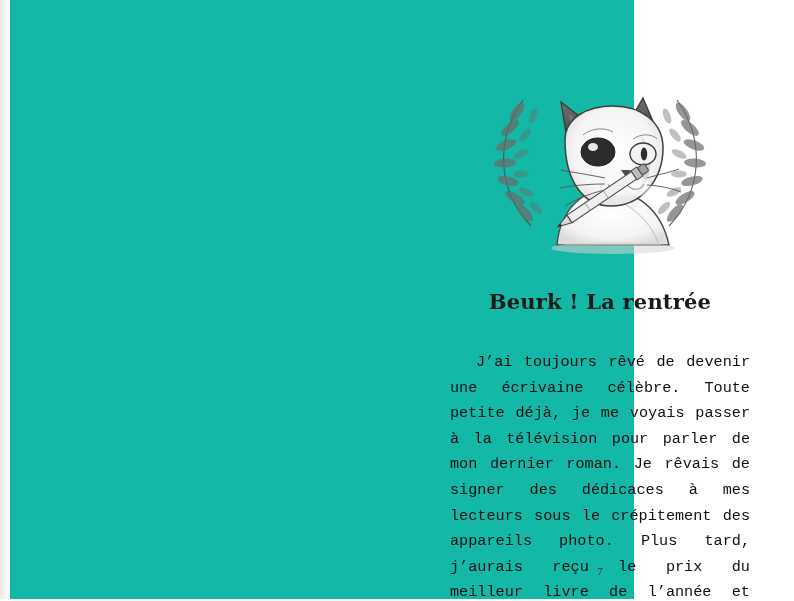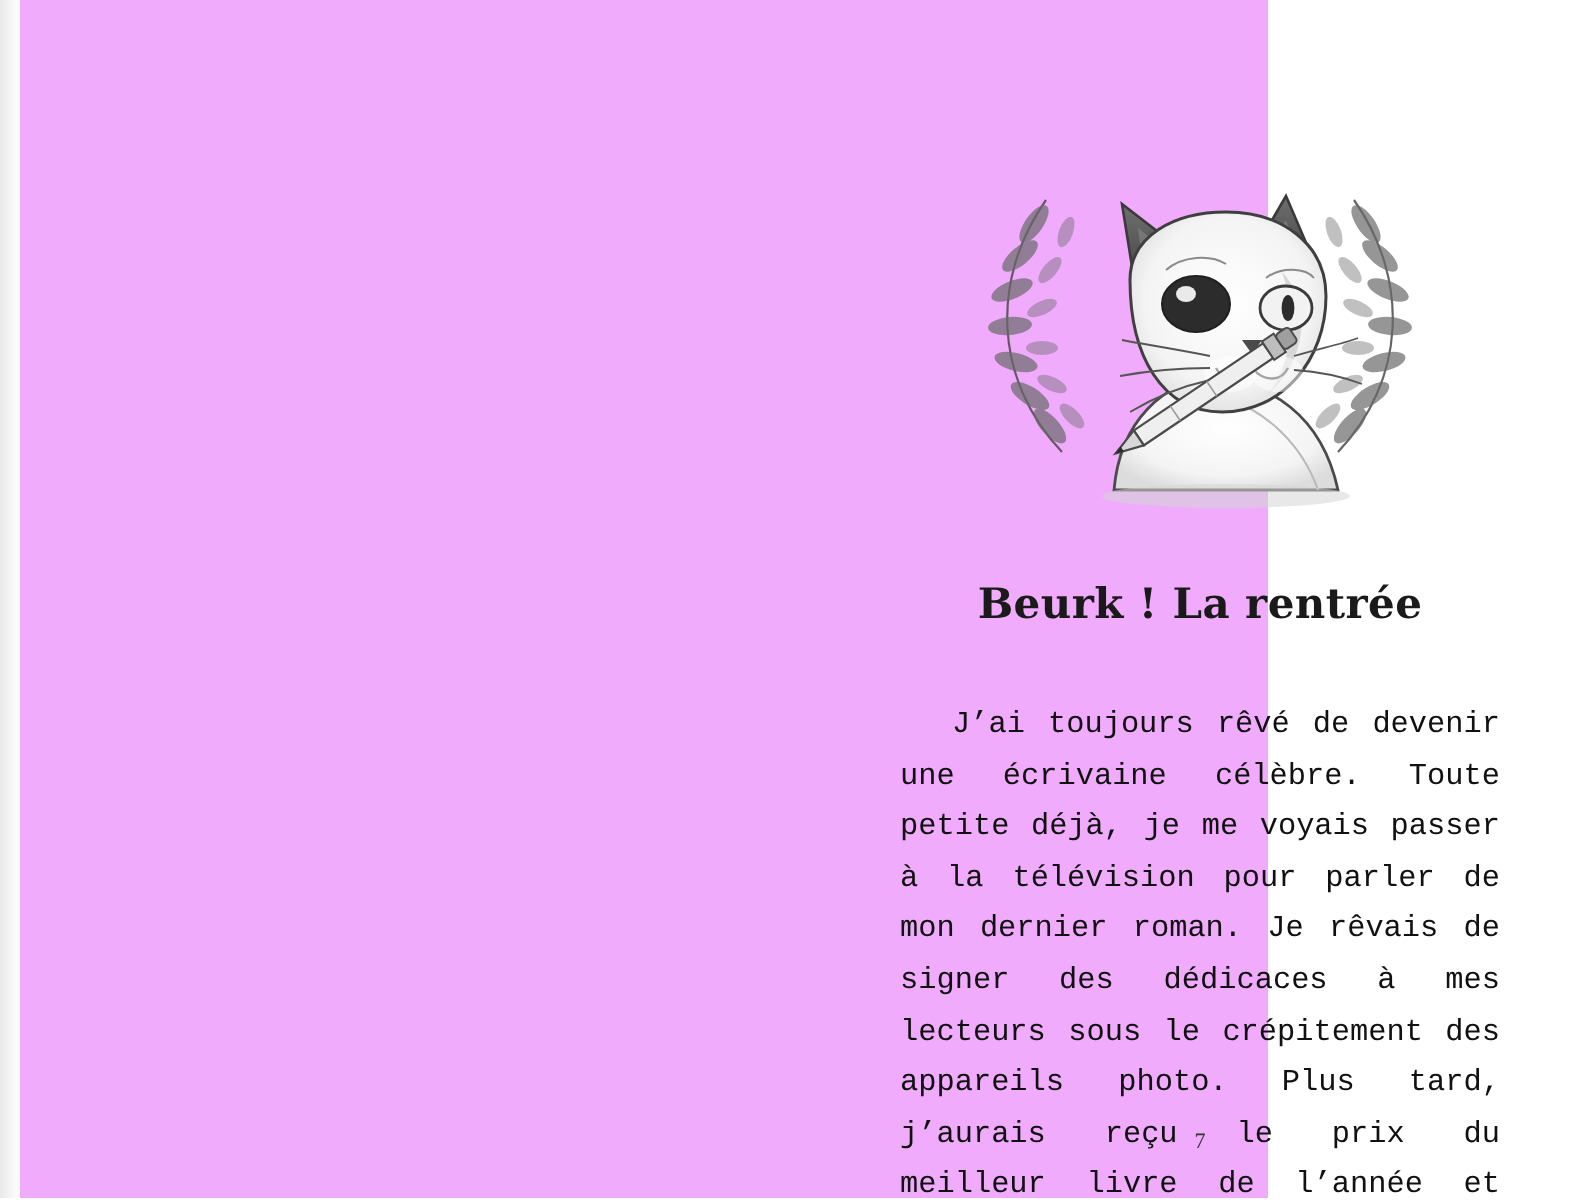--- a/index.html
+++ b/index.html
@@ -11,21 +11,21 @@
     width: 794px;
     height: 601px;
     overflow: hidden;
     font-family: "Liberation Serif", serif;
     color: #000000;
   }
   .page {
     position: relative;
     width: 634px;
     height: 601px;
-    background: #f0abfc;
+    background: #14b8a6;
     box-sizing: border-box;
   }
   
   .gutter-shade {
     position: absolute;
     left: 0;
     top: 0;
     width: 10px;
     height: 601px;
     background: linear-gradient(to right, #e9e9e9, #ffffff);

